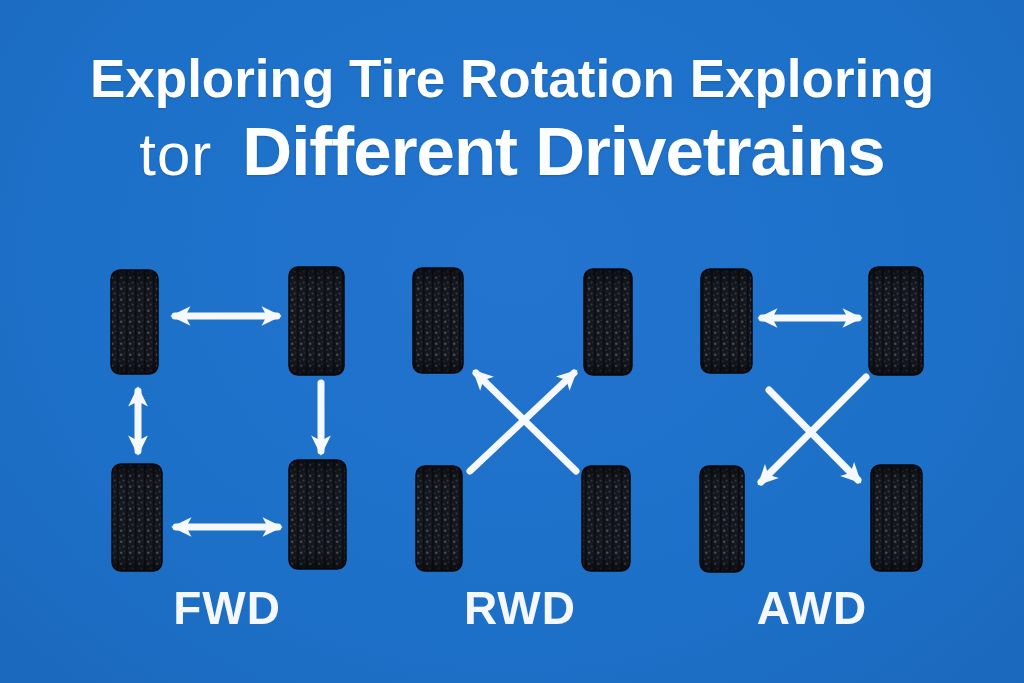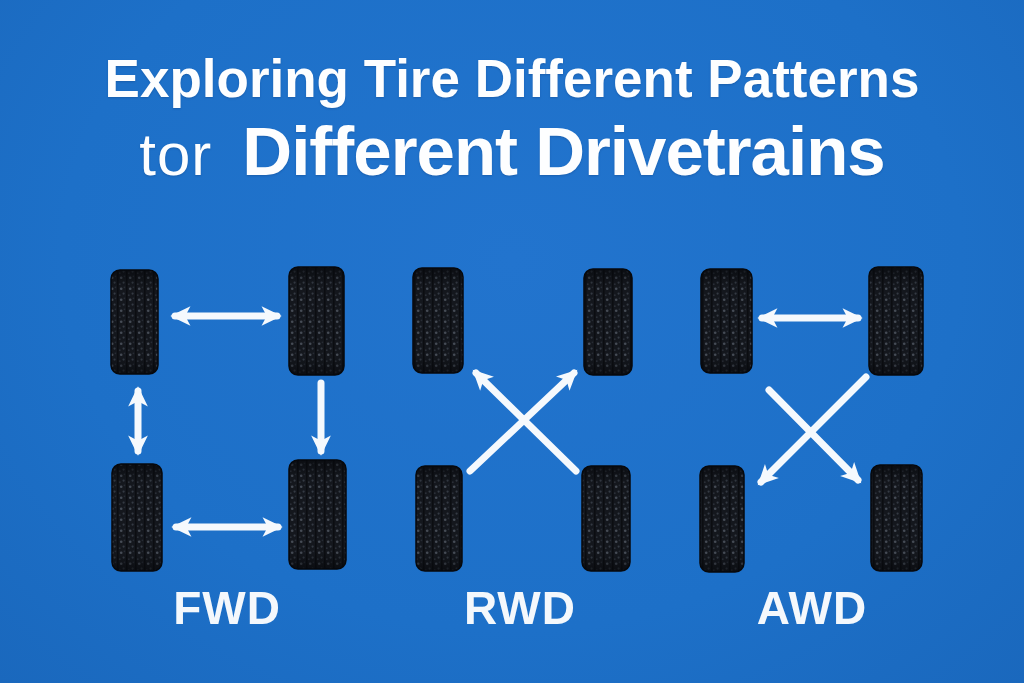--- a/index.html
+++ b/index.html
@@ -82,21 +82,21 @@
     letter-spacing: 1px;
     text-anchor: middle;
   }
 </style>
 </head>
 <body>
 
 <div class="canvas">
 
   <div class="title-block">
-    <div class="title-line1">Exploring Tire Different Patterns</div>
+    <div class="title-line1">Exploring Tire Rotation Exploring</div>
     <div class="title-line2">
       <span class="prefix">tor</span><span class="main">Different Drivetrains</span>
     </div>
   </div>
 
   <svg class="diagram-layer" viewBox="0 0 1024 683">
     <defs>
       <pattern id="tread-pattern" width="9" height="11" patternUnits="userSpaceOnUse">
         <rect width="9" height="11" fill="#14171d"></rect>
         <rect x="0" y="0" width="1.6" height="11" fill="#0b0d11"></rect>

